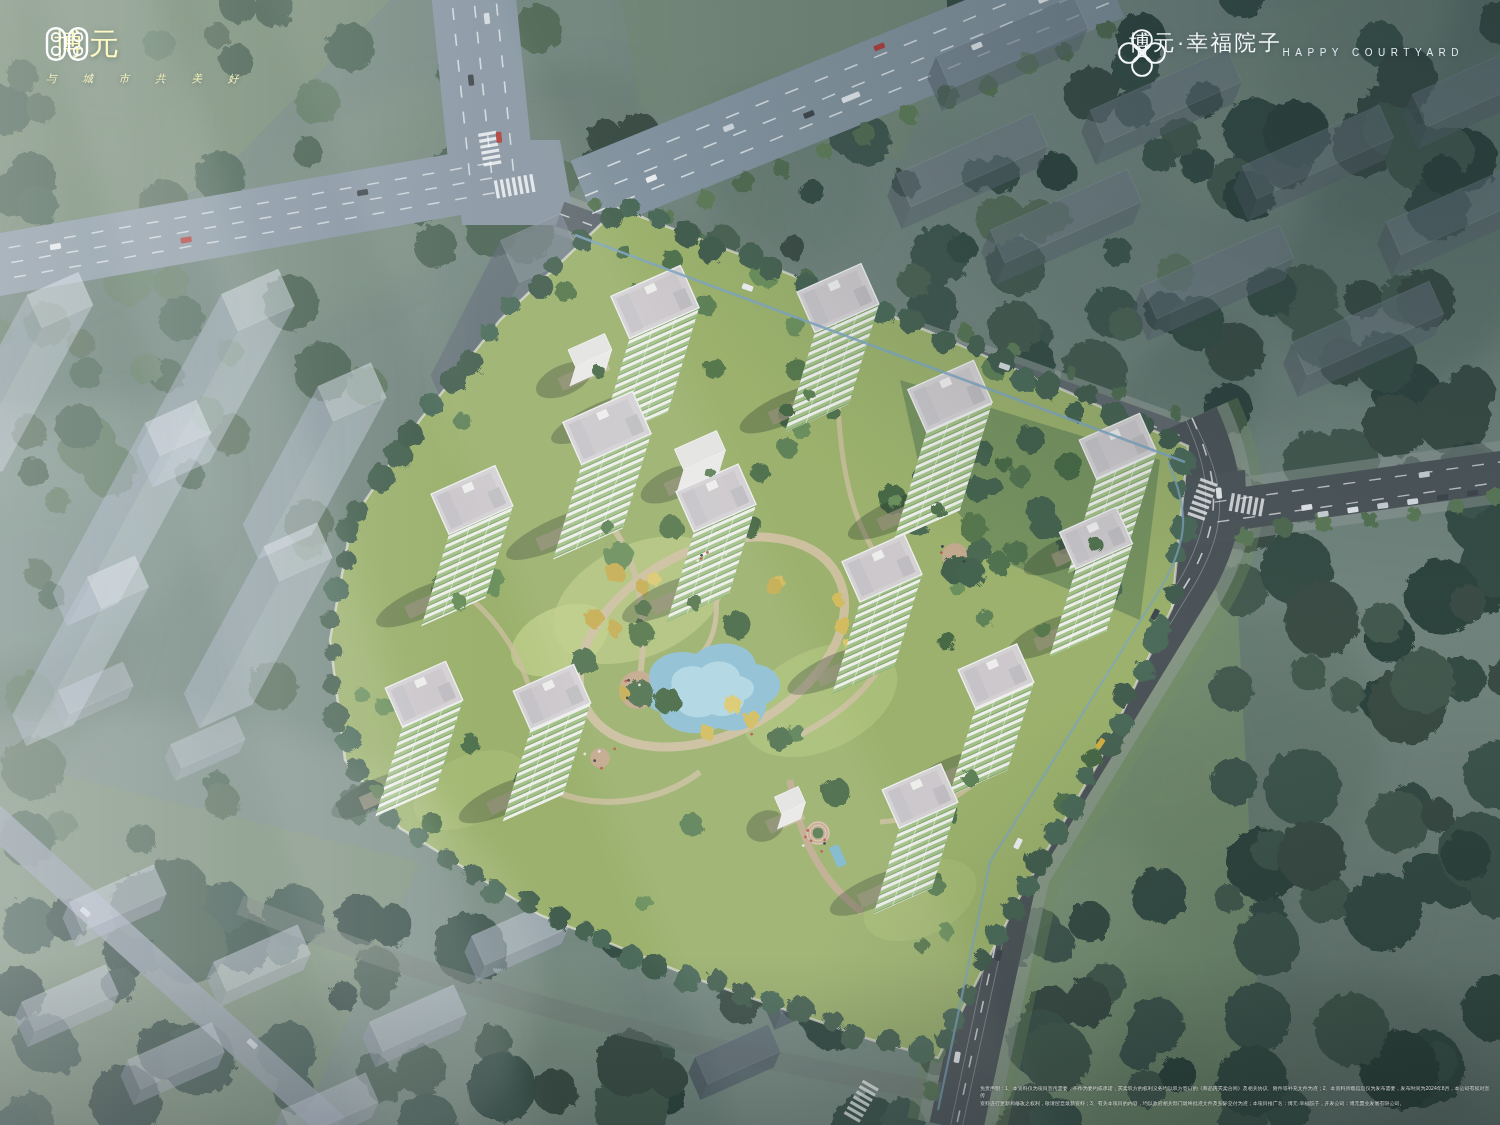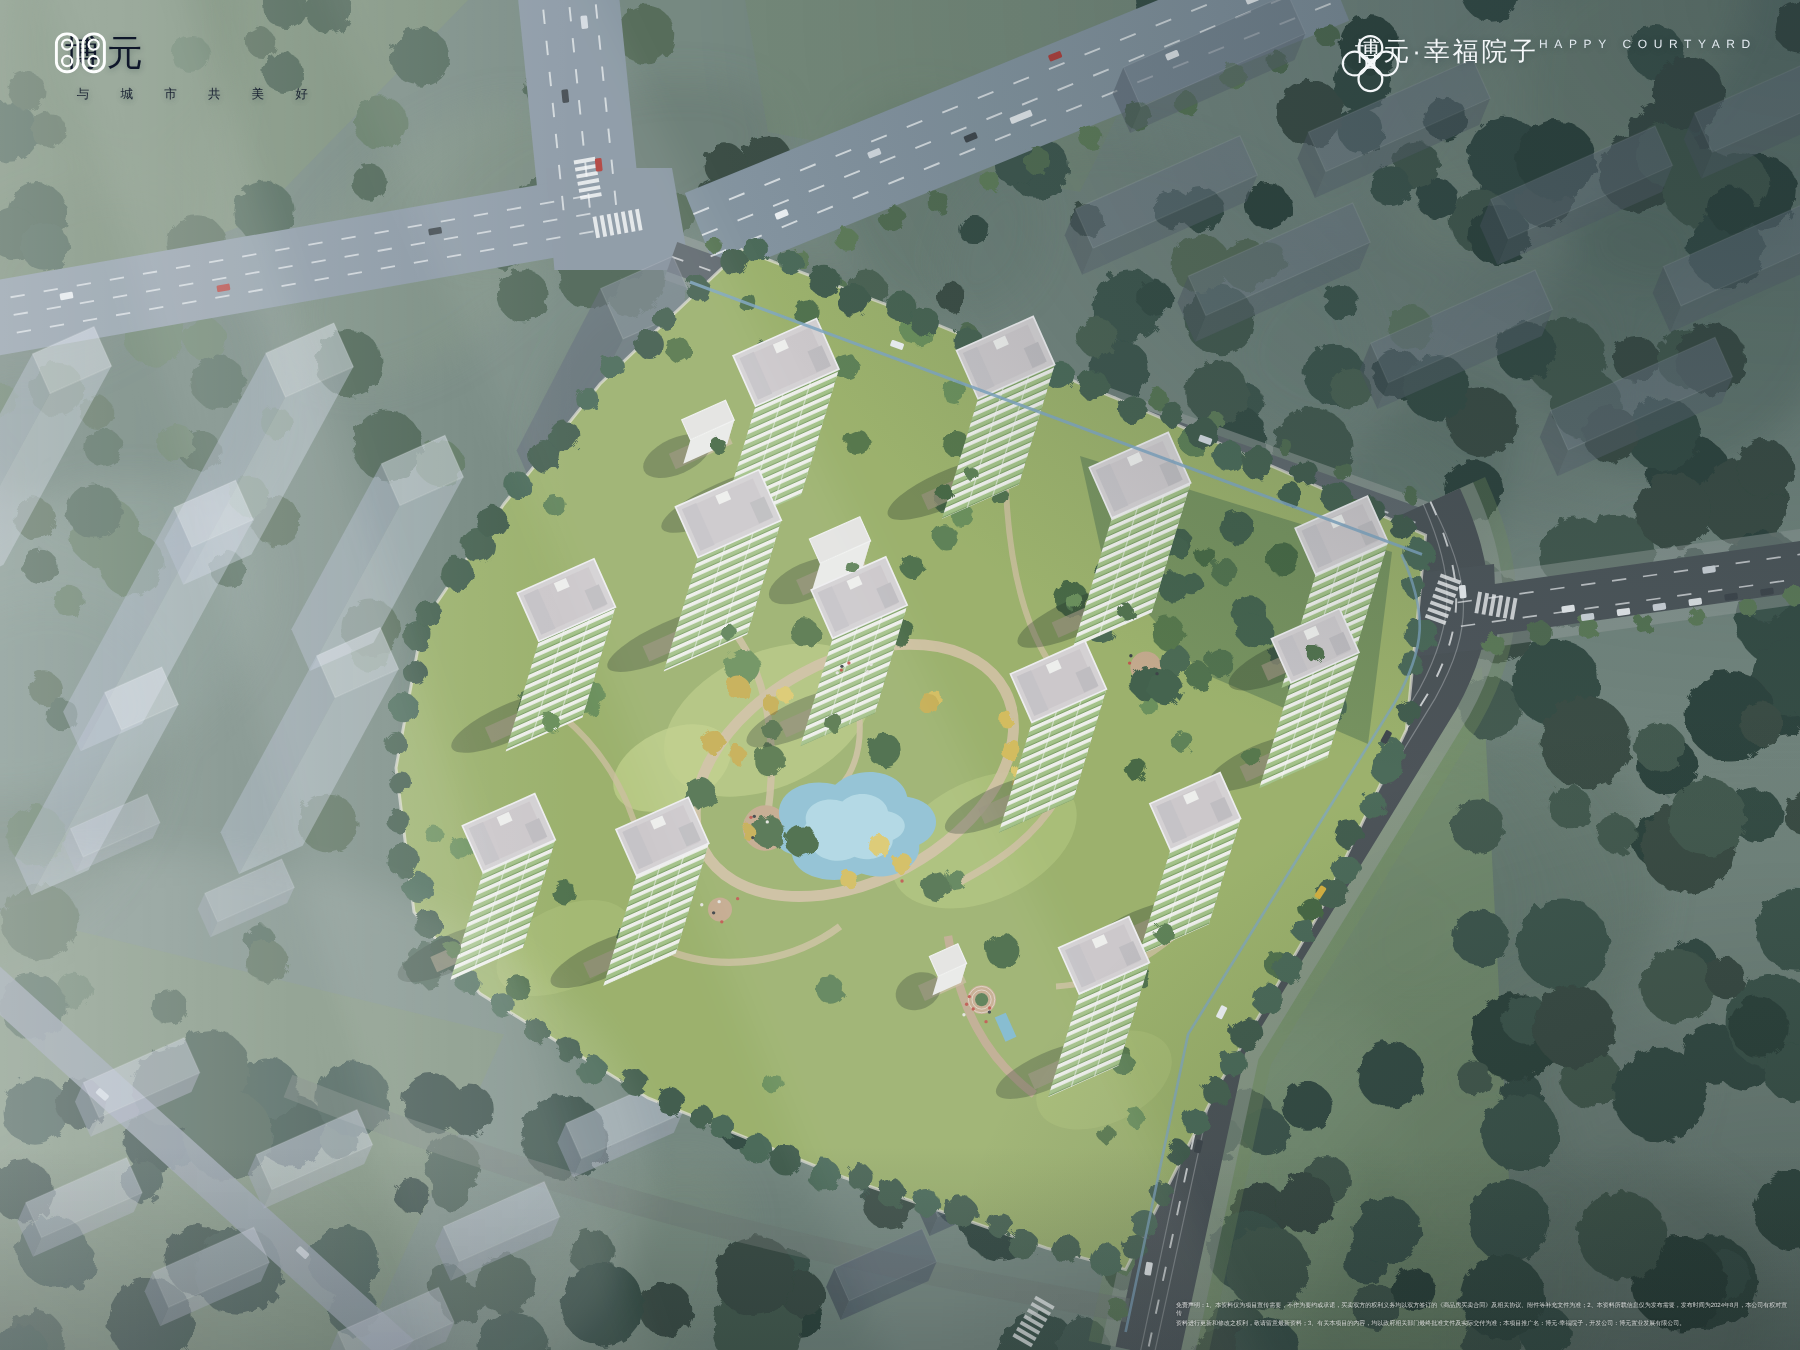--- a/index.html
+++ b/index.html
@@ -1,33 +1,33 @@
 <!DOCTYPE html>
 <html><head>
 <meta charset="utf-8">
 <title>博元·幸福院子</title>
 <style>
   html,body{margin:0;padding:0;background:#20303a;}
   body{font-family:"Liberation Sans","DejaVu Sans",sans-serif;}
   .stage{position:relative;width:1500px;height:1125px;overflow:hidden;background:#75877e;}
   .stage svg{position:absolute;left:0;top:0;display:block;}
   
-  .logo-left{position:absolute;left:44px;top:24px;color:#0f172a;z-index:20;
+  .logo-left{position:absolute;left:44px;top:24px;color:#fef9c3;z-index:20;
     text-shadow:0 1px 5px rgba(20,40,50,.35);}
   .logo-left .row{display:flex;align-items:center;gap:10px;}
   .logo-left .brand-name{font-size:30px;letter-spacing:5px;font-weight:500;}
-  .logo-left .tagline{margin-top:7px;margin-left:20px;font-size:10.5px;letter-spacing:11.5px;
-    opacity:.92;font-weight:400;white-space:nowrap;}
+  .logo-left .tagline{margin-top:7px;margin-left:2px;font-size:10.5px;letter-spacing:11.5px;
+    opacity:.92;font-weight:400;white-space:nowrap;font-style:italic;}
   .logo-left svg{display:block;}
   
   .logo-right{position:absolute;right:36px;top:28px;display:flex;align-items:center;gap:12px;
     color:#f4f7f9;z-index:20;text-shadow:0 1px 5px rgba(20,40,50,.35);}
   .logo-right .txt{display:flex;flex-direction:row;align-items:flex-start;}
   .logo-right .cn{font-size:21.5px;letter-spacing:2.5px;font-weight:500;}
-  .logo-right .en{margin-top:4px;font-size:10px;letter-spacing:5.5px;color:#e3eaf0;font-weight:400;}
+  .logo-right .en{margin-top:19px;font-size:10px;letter-spacing:5.5px;color:#e3eaf0;font-weight:400;}
   
   .disclaimer{position:absolute;right:8px;bottom:18px;width:512px;z-index:20;
     color:rgba(255,255,255,.78);font-size:5px;line-height:7.5px;letter-spacing:0;
     text-align:left;text-shadow:0 0 2px rgba(0,0,0,.45);}
 </style>
 </head>
 <body>
 
 <div class="stage">
 

